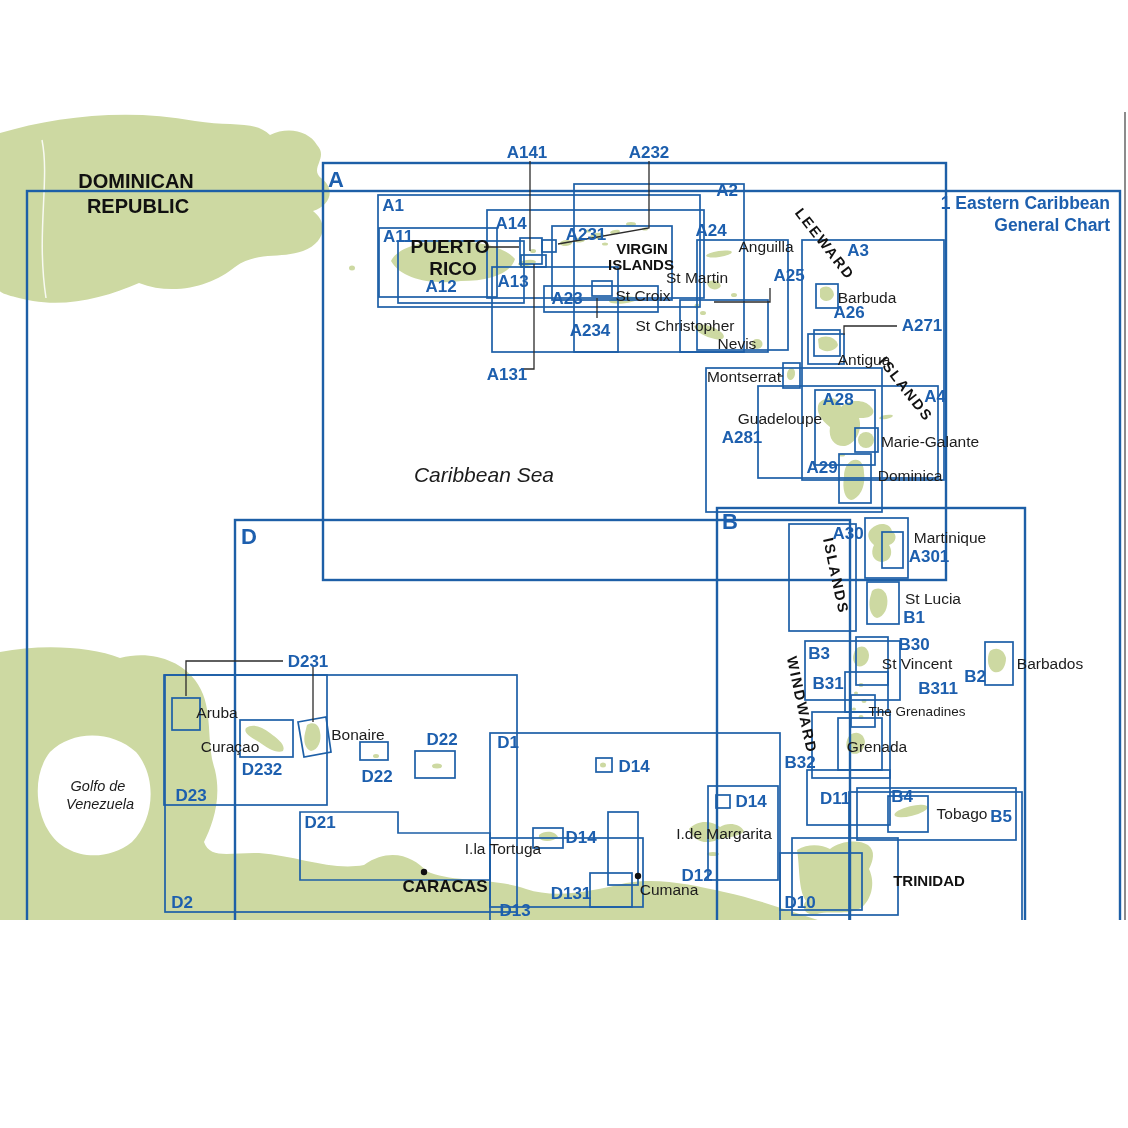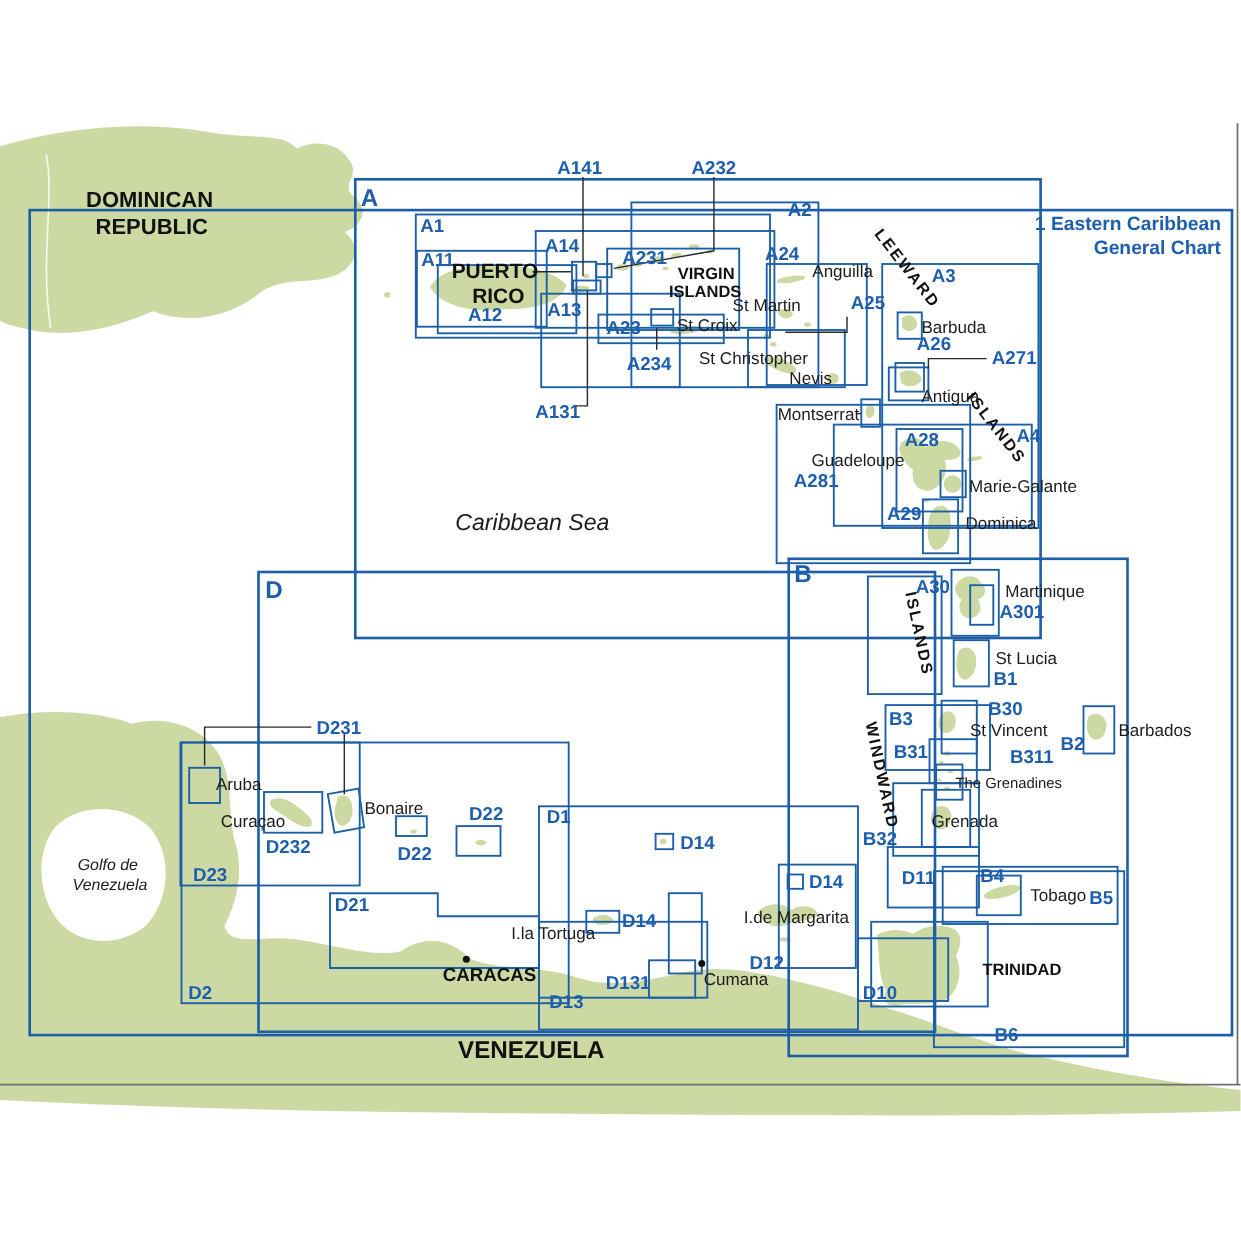--- a/index.html
+++ b/index.html
@@ -1,16 +1,16 @@
 <!DOCTYPE html>
 <html style="--blue-t: #1d5fae;"><head>
 <meta charset="utf-8">
 <style>
   html,body{margin:0;padding:0;background:#ffffff;}
-  .page{width:1128px;height:1128px;position:relative;background:#fff;overflow:hidden;}
+  .page{width:1128px;height:920px;position:relative;background:#fff;overflow:hidden;}
   svg{display:block;}
   svg text{font-family:"Liberation Sans","DejaVu Sans",sans-serif;}
   .code{fill:var(--blue-t);font-weight:bold;font-size:17px;}
   .region{fill:var(--blue-t);font-weight:bold;font-size:22px;}
   .title{fill:var(--blue-t);font-weight:bold;font-size:17.5px;}
   .place{fill:#1c1c1c;font-size:15.5px;}
   .placesm{fill:#1c1c1c;font-size:13.5px;}
   .country{fill:#111;font-weight:bold;font-size:20px;}
   .ven{fill:#111;font-weight:bold;font-size:22px;}
   .city{fill:#111;font-weight:bold;font-size:17px;}

